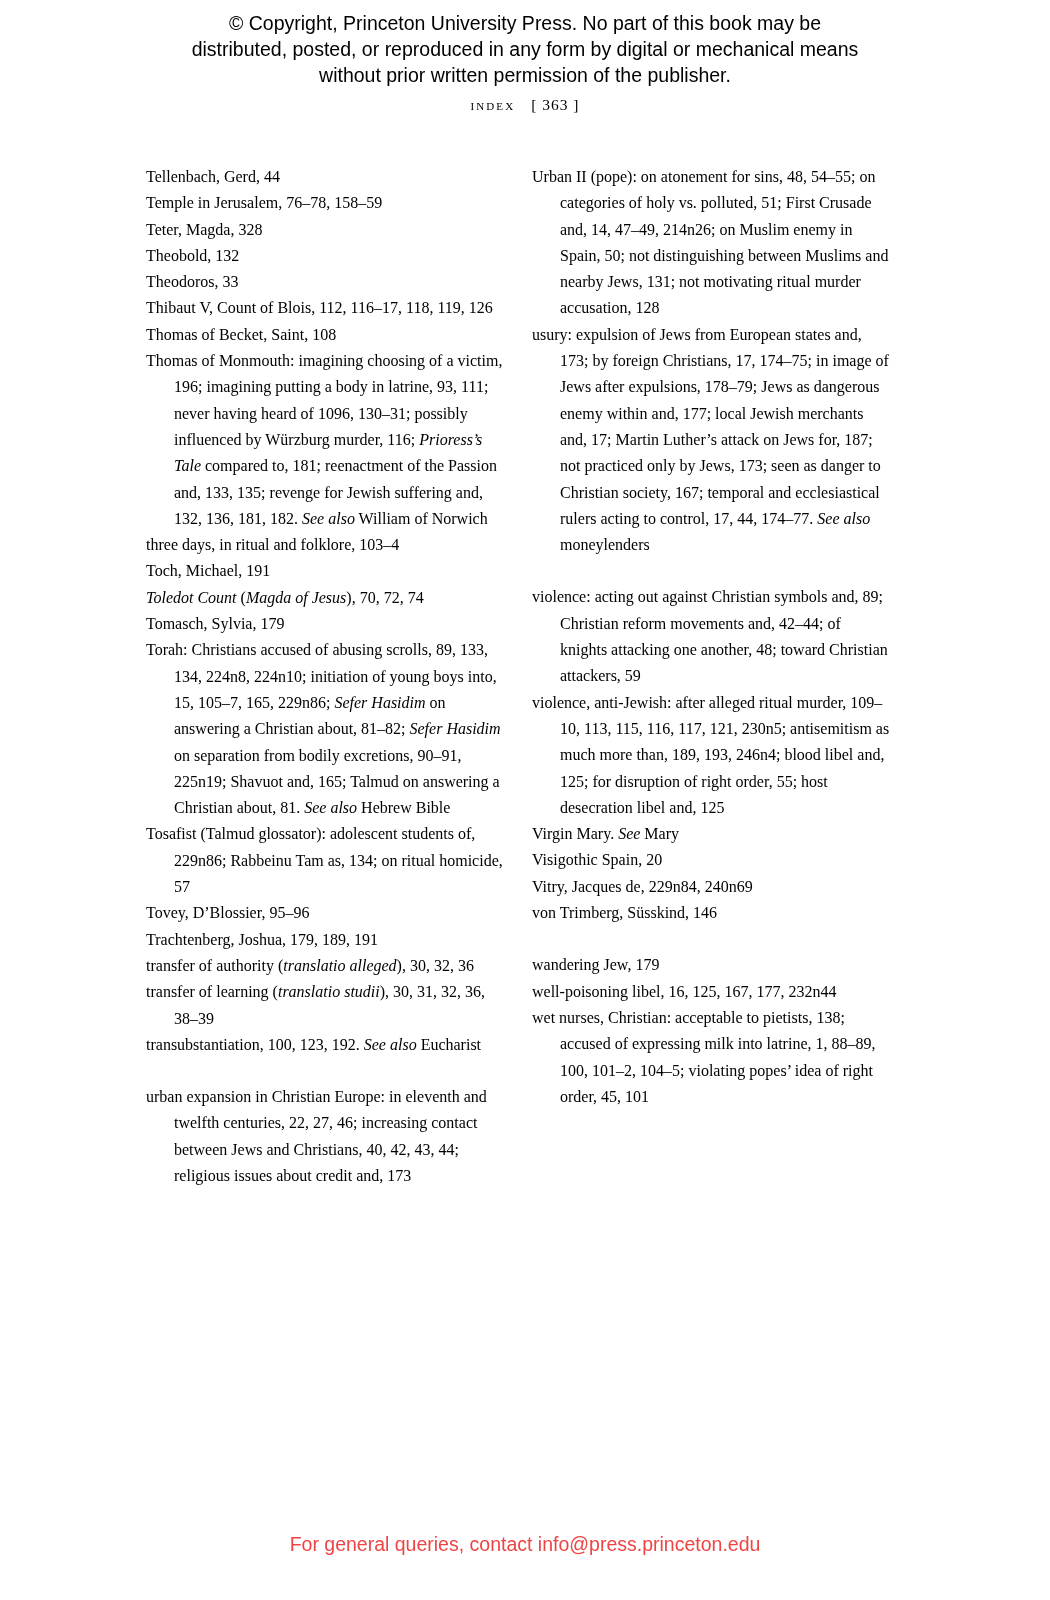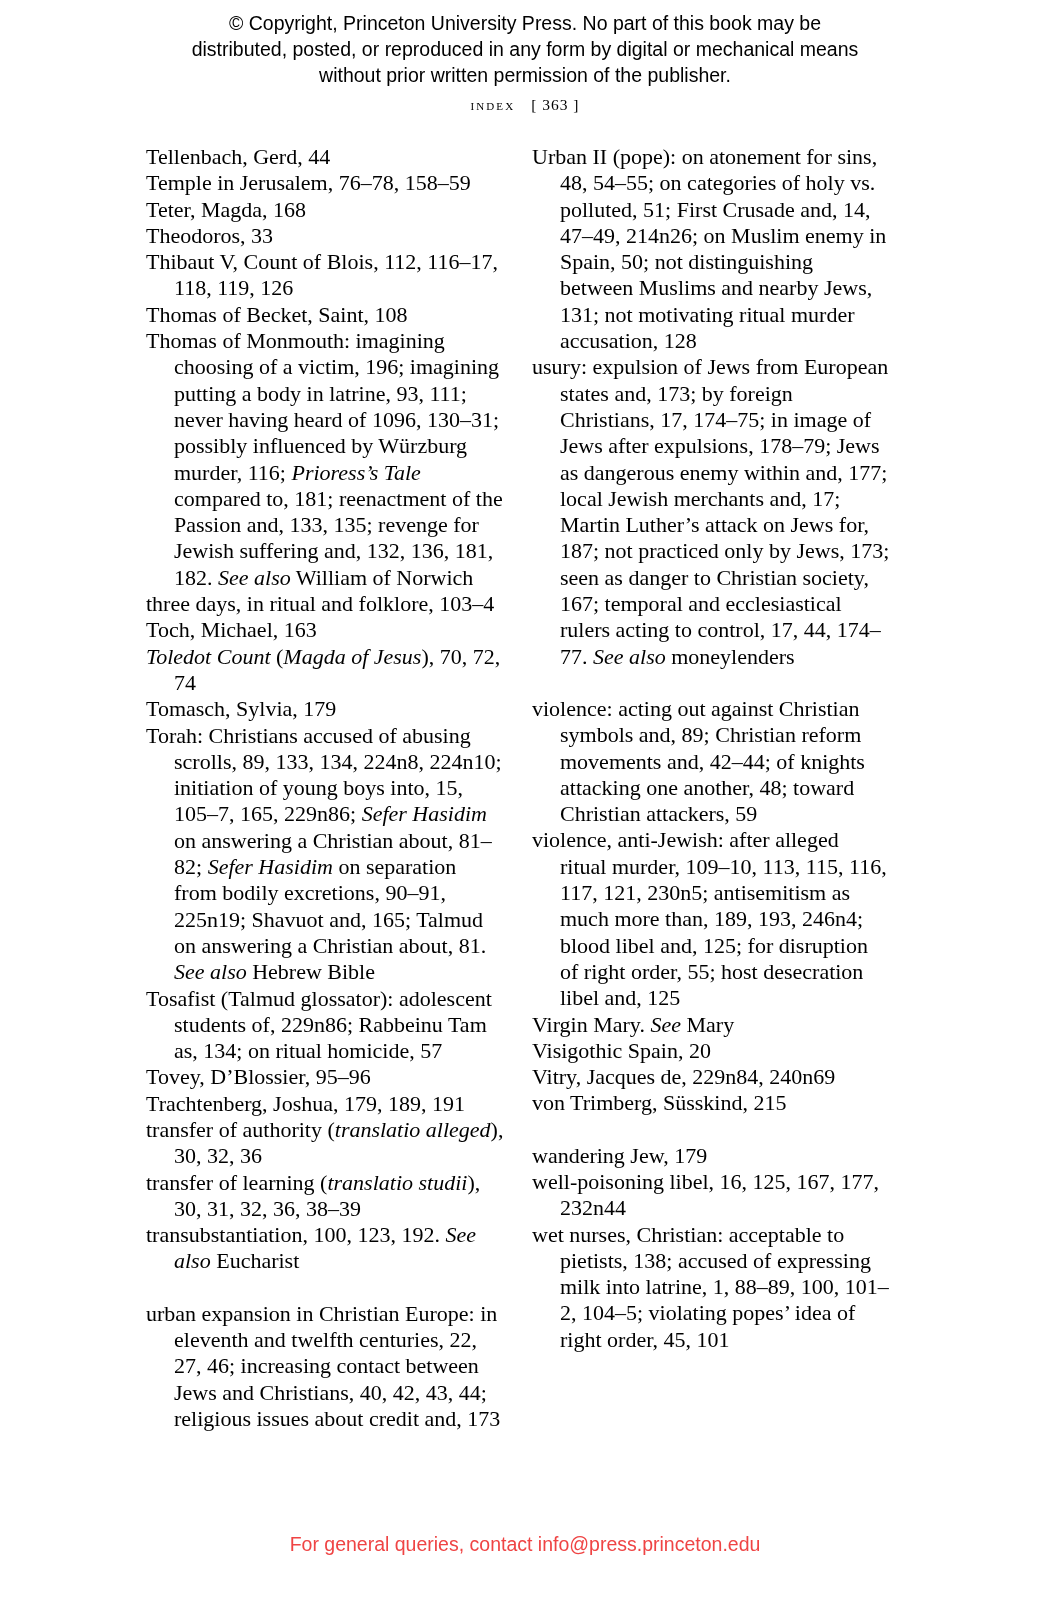--- a/index.html
+++ b/index.html
@@ -59,22 +59,23 @@
     position: absolute;
     top: 144px;
     left: 0;
     width: 1050px;
     height: 1260px;
     display: flex;
     justify-content: space-between;
   }
   .col {
     width: 358px;
-    font-size: 22px;
+    font-size: 16px;
     line-height: 26.3px;
+    margin-top: 20px;
   }
   .col-left { margin-left: 146px; }
   .col-right { margin-right: 160px; }
 
   .entry {
     margin: 0;
     padding-left: 28px;
     text-indent: -28px;
   }
   .gap {
@@ -102,27 +103,28 @@
   </div>
 
   <div class="running-head">
     <span class="word">index</span><span class="folio">[ 363 ]</span>
   </div>
 
   <div class="columns">
     <div class="col col-left">
         <p class="entry">Tellenbach, Gerd, 44</p>
         <p class="entry">Temple in Jerusalem, 76–78, 158–59</p>
-        <p class="entry">Teter, Magda, 168</p>
+        <p class="entry">Teter, Magda, 328</p>
+        <p class="entry">Theobold, 132</p>
         <p class="entry">Theodoros, 33</p>
         <p class="entry">Thibaut V, Count of Blois, 112, 116–17, 118, 119, 126</p>
         <p class="entry">Thomas of Becket, Saint, 108</p>
         <p class="entry">Thomas of Monmouth: imagining choosing of a victim, 196; imagining putting a body in latrine, 93, 111; never having heard of 1096, 130–31; possibly influenced by Würzburg murder, 116; <i>Prioress’s Tale</i> compared to, 181; reenactment of the Passion and, 133, 135; revenge for Jewish suffering and, 132, 136, 181, 182. <i>See also</i> William of Norwich</p>
         <p class="entry">three days, in ritual and folklore, 103–4</p>
-        <p class="entry">Toch, Michael, 163</p>
+        <p class="entry">Toch, Michael, 191</p>
         <p class="entry"><i>Toledot Count</i> (<i>Magda of Jesus</i>), 70, 72, 74</p>
         <p class="entry">Tomasch, Sylvia, 179</p>
         <p class="entry">Torah: Christians accused of abusing scrolls, 89, 133, 134, 224n8, 224n10; initiation of young boys into, 15, 105–7, 165, 229n86; <i>Sefer Hasidim</i> on answering a Christian about, 81–82; <i>Sefer Hasidim</i> on separation from bodily excretions, 90–91, 225n19; Shavuot and, 165; Talmud on answering a Christian about, 81. <i>See also</i> Hebrew Bible</p>
         <p class="entry">Tosafist (Talmud glossator): adolescent students of, 229n86; Rabbeinu Tam as, 134; on ritual homicide, 57</p>
         <p class="entry">Tovey, D’Blossier, 95–96</p>
         <p class="entry">Trachtenberg, Joshua, 179, 189, 191</p>
         <p class="entry">transfer of authority (<i>translatio alleged</i>), 30, 32, 36</p>
         <p class="entry">transfer of learning (<i>translatio studii</i>), 30, 31, 32, 36, 38–39</p>
         <p class="entry">transubstantiation, 100, 123, 192. <i>See also</i> Eucharist</p>
         <div class="gap"></div>
@@ -130,21 +132,21 @@
       </div>
     <div class="col col-right">
         <p class="entry">Urban II (pope): on atonement for sins, 48, 54–55; on categories of holy vs. polluted, 51; First Crusade and, 14, 47–49, 214n26; on Muslim enemy in Spain, 50; not distinguishing between Muslims and nearby Jews, 131; not motivating ritual murder accusation, 128</p>
         <p class="entry">usury: expulsion of Jews from European states and, 173; by foreign Christians, 17, 174–75; in image of Jews after expulsions, 178–79; Jews as dangerous enemy within and, 177; local Jewish merchants and, 17; Martin Luther’s attack on Jews for, 187; not practiced only by Jews, 173; seen as danger to Christian society, 167; temporal and ecclesiastical rulers acting to control, 17, 44, 174–77. <i>See also</i> moneylenders</p>
         <div class="gap"></div>
         <p class="entry">violence: acting out against Christian symbols and, 89; Christian reform movements and, 42–44; of knights attacking one another, 48; toward Christian attackers, 59</p>
         <p class="entry">violence, anti-Jewish: after alleged ritual murder, 109–10, 113, 115, 116, 117, 121, 230n5; antisemitism as much more than, 189, 193, 246n4; blood libel and, 125; for disruption of right order, 55; host desecration libel and, 125</p>
         <p class="entry">Virgin Mary. <i>See</i> Mary</p>
         <p class="entry">Visigothic Spain, 20</p>
         <p class="entry">Vitry, Jacques de, 229n84, 240n69</p>
-        <p class="entry">von Trimberg, Süsskind, 215</p>
+        <p class="entry">von Trimberg, Süsskind, 146</p>
         <div class="gap"></div>
         <p class="entry">wandering Jew, 179</p>
         <p class="entry">well-poisoning libel, 16, 125, 167, 177, 232n44</p>
         <p class="entry">wet nurses, Christian: acceptable to pietists, 138; accused of expressing milk into latrine, 1, 88–89, 100, 101–2, 104–5; violating popes’ idea of right order, 45, 101</p>
       </div>
   </div>
 
   <div class="footer">
     <span>For general queries, contact info@press.princeton.edu</span>
   </div>

